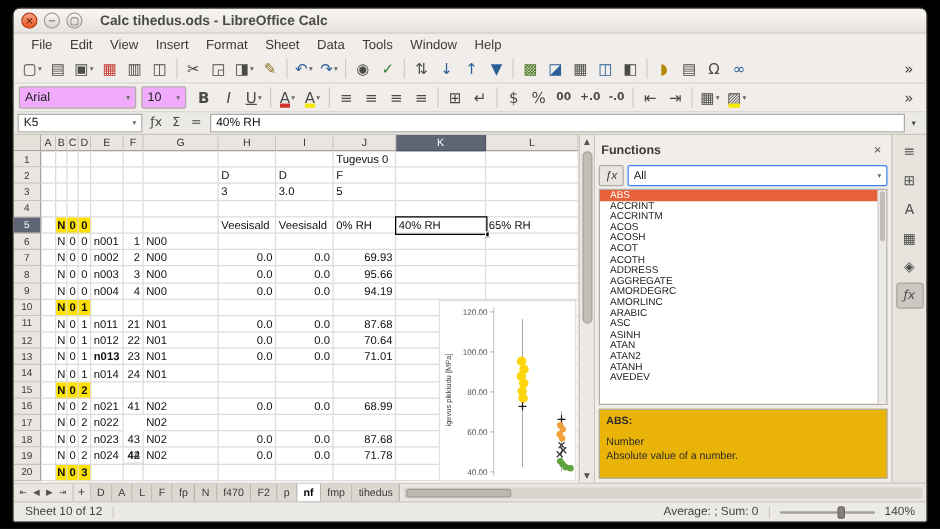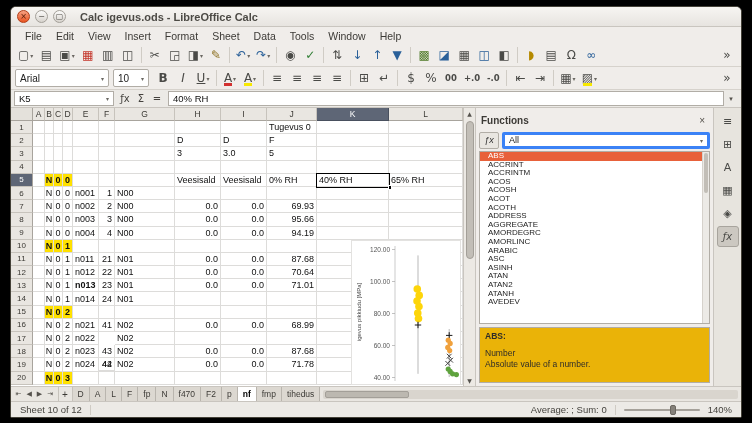--- a/index.html
+++ b/index.html
@@ -23,21 +23,21 @@
   .toolbar{flex:0 0 23px;display:flex;align-items:center;padding:0 4px;background:#f0edea;
     border-bottom:1px solid #d6d2cc}
   .tb-btn{height:19px;min-width:18px;padding:0 2px;display:flex;align-items:center;justify-content:center;
     position:relative;margin:0 1px;border-radius:3px}
   .tb-glyph{font-size:12px;line-height:1;color:#4a4a47;font-family:"DejaVu Sans",sans-serif}
   .tb-glyph.small{font-size:8.5px;font-weight:bold}
   .tb-caret{font-size:6px;color:#6b6863;margin-left:1px;font-family:"DejaVu Sans",sans-serif}
   .tb-sep{width:1px;height:16px;background:#d0ccc5;margin:0 3px}
   .tb-underbar{position:absolute;left:3px;right:7px;bottom:2px;height:3px;border:1px solid #8b877f}
   .mlauto{margin-left:auto}
-  .combo{height:18px;background:#ffffff;border:1px solid #b1ada6;border-radius:2px;display:flex;
+  .combo{height:18px;background:#f0abfc;border:1px solid #b1ada6;border-radius:2px;display:flex;
     align-items:center;justify-content:space-between;padding:0 4px;font-size:10px;color:#222;margin-right:4px}
   .font-name{width:94px}.font-size{width:36px}
   .fmt-buttons{display:flex;align-items:center;flex:1}
   
   .formulabar{flex:0 0 18px;display:flex;align-items:center;background:#eceae6;border-bottom:1px solid #c9c5bf;padding:0 3px}
   .namebox{width:100px;height:15px;background:#fff;border:1px solid #b1ada6;display:flex;align-items:center;
     justify-content:space-between;padding:0 4px;font-size:9.5px;color:#111}
   .fb-btns{display:flex;align-items:center;margin:0 3px}
   .fb-btn{width:16px;height:15px;display:flex;align-items:center;justify-content:center;font-size:10px;
     color:#44423e;font-family:"DejaVu Sans",sans-serif}
@@ -71,21 +71,21 @@
   .varrow.down{position:absolute;bottom:0;left:0;right:0}
   .vthumb{position:absolute;left:1.5px;right:1.5px;top:13px;height:138px;background:#c2beb7;border:1px solid #a39f98;border-radius:4px}
   
   .sidebar{width:238px;background:#f0edea;border-left:1px solid #c9c5bf;display:flex;flex-direction:column;padding:3px}
   .sb-hdr{flex:0 0 18px;display:flex;align-items:center;justify-content:space-between;padding:0 2px}
   .sb-title{font-size:10px;font-weight:bold;color:#3c3a36}
   .sb-close{font-size:10px;color:#55524d;padding:0 3px}
   .sb-combo-row{flex:0 0 22px;display:flex;align-items:center;gap:3px;padding:1px 0}
   .sb-fx{width:20px;height:17px;border:1px solid #b1ada6;border-radius:2px;background:#e9e6e1;display:flex;
     align-items:center;justify-content:center;font-size:9px;font-style:italic;color:#333}
-  .sb-combo{flex:1;height:17px;background:#fff;border:3px solid #3b82f6;border-radius:2px;display:flex;
+  .sb-combo{flex:1;height:17px;background:#fff;border:1px solid #3b82f6;border-radius:2px;display:flex;
     align-items:center;justify-content:space-between;padding:0 4px;font-size:9px;color:#222}
   .spin{font-size:6px;color:#6b6863;font-family:"DejaVu Sans",sans-serif}
   .fn-list{flex:1;background:#fff;border:1px solid #b1ada6;overflow:hidden;position:relative}
   .fn-item{height:8.6px;line-height:8.7px;font-size:8px;padding-left:8px;color:#222;white-space:nowrap}
   .fn-item.sel{background:#e8613a;color:#fff}
   .fn-scroll{position:absolute;right:0;top:0;bottom:0;width:7px;background:#eceae6;border-left:1px solid #d6d2cc}
   .fn-thumb{position:absolute;left:1px;right:1px;top:1px;height:40px;background:#c2beb7;border-radius:3px}
   .sb-desc{flex:0 0 56px;margin-top:3px;background:#eab308;border:1px solid #b1ada6;padding:3px 5px;font-size:8.5px;color:#2e2c29}
   .desc-title{font-weight:bold;margin-bottom:7px}
   .desc-arg{margin-bottom:1px}
@@ -125,21 +125,21 @@
   <div class="titlebar">
     <div class="wbtn close">
         <span>×</span>
       </div>
     <div class="wbtn">
         <span>−</span>
       </div>
     <div class="wbtn">
         <span>▢</span>
       </div>
-    <div class="title">Calc igevus.ods - LibreOffice Calc</div>
+    <div class="title">Calc tihedus.ods - LibreOffice Calc</div>
   </div>
 
   <div class="menubar">
       <div class="menu-item">File</div>
       <div class="menu-item">Edit</div>
       <div class="menu-item">View</div>
       <div class="menu-item">Insert</div>
       <div class="menu-item">Format</div>
       <div class="menu-item">Sheet</div>
       <div class="menu-item">Data</div>

